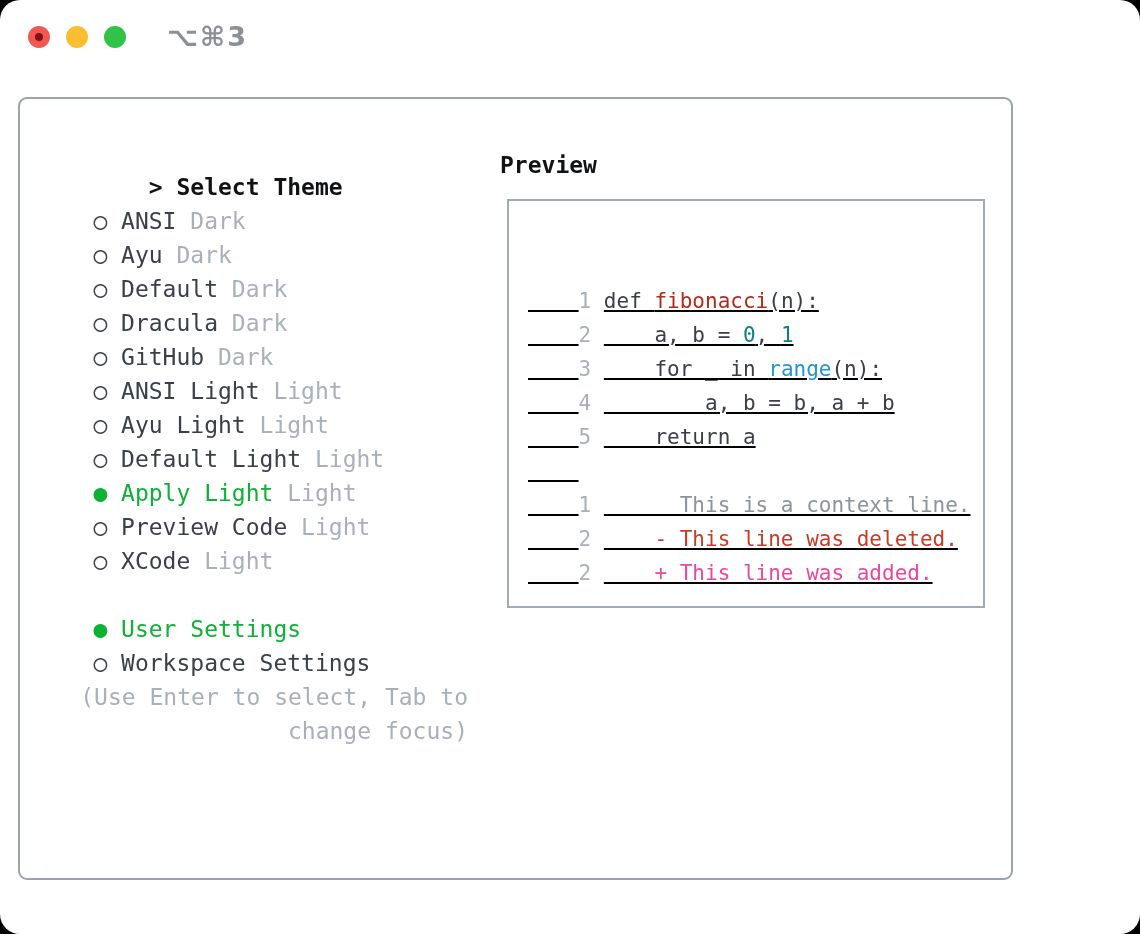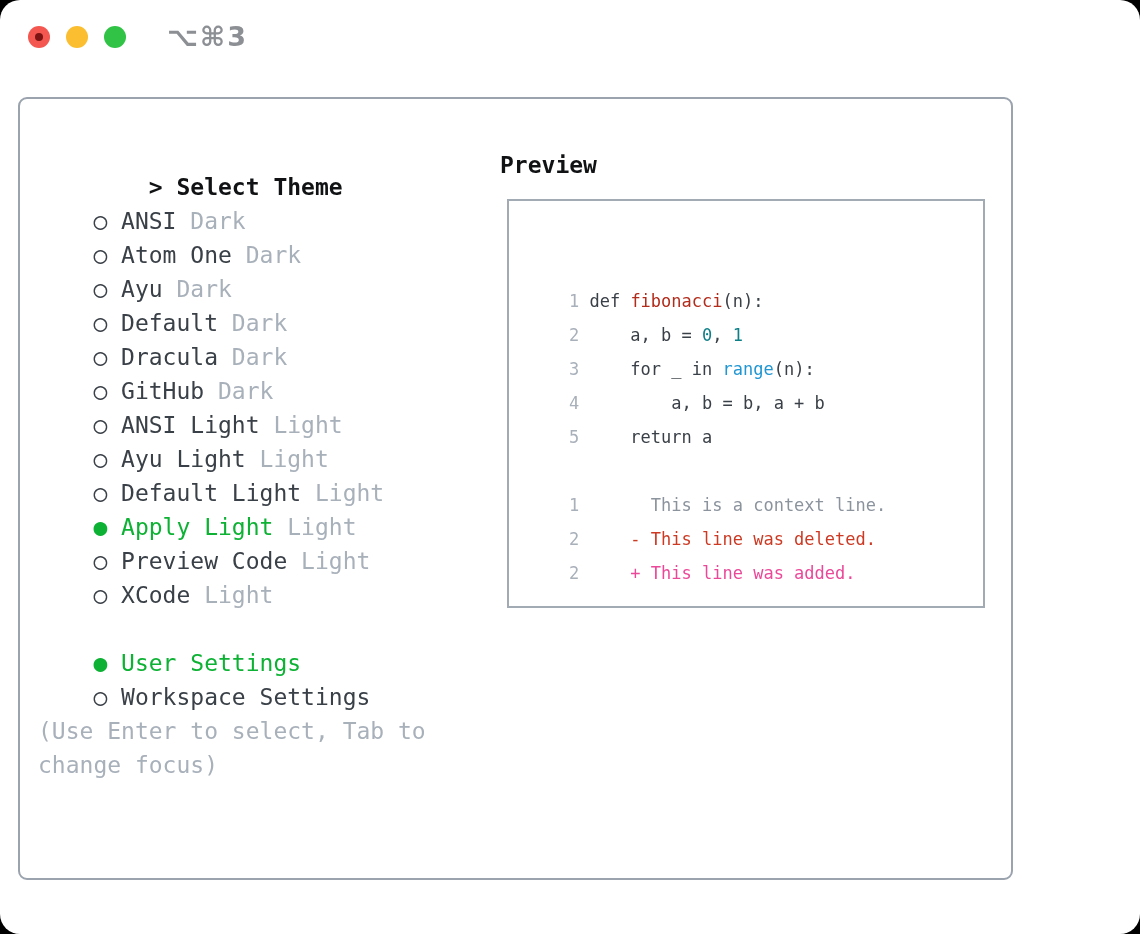--- a/index.html
+++ b/index.html
@@ -32,33 +32,33 @@
   .row{height:34px;line-height:34px;font-size:23px;white-space:pre;color:#3a4047;}
   .row .marker{display:inline-block;width:2ch;color:#3a4047;}
   .row.header{color:#101214;font-weight:bold;}
   .row.header .marker{color:#101214;font-weight:bold;}
   .row .tag{margin-left:1ch;color:#a8b0ba;margin-top:13px;}
   .row.selected .marker,.row.selected .name{color:#0db234;}
   .section-gap{height:34px;}
   .apply-header{height:34px;line-height:34px;font-size:23px;color:#101214;white-space:pre;}
   .apply-header .indent{display:inline-block;width:2ch;}
   .hint{
-    margin-top:34px;width:430px;font-size:23px;line-height:34px;color:#a8b0ba;
+    margin-top:34px;width:430px;font-size:23px;line-height:34px;color:#a8b0ba;text-align:right;
   }
   
   .preview-title{
     position:absolute;left:480px;top:49px;height:34px;line-height:34px;
     font-size:23px;font-weight:bold;color:#101214;text-align:center;
   }
   .preview-box{
     position:absolute;left:487px;top:100px;width:478px;height:409px;
     border:2px solid #a2aab4;background:#fff;box-sizing:border-box;
     padding:49px 0 0 19px;overflow:hidden;
   }
-  .code-line{height:34px;line-height:34px;font-size:17px;white-space:pre;}
+  .code-line{height:34px;line-height:34px;font-size:21px;white-space:pre;text-decoration:underline;}
   .code-line .ln{display:inline-block;width:2ch;color:#a8b0ba;}
   .tok.code{color:#3a4047;}
   .tok.fn{color:#b22c1c;}
   .tok.num{color:#0d7f87;}
   .tok.builtin{color:#2096d3;}
   .tok.ctx{color:#8b939d;}
   .tok.del{color:#cc3a24;}
   .tok.add{color:#ec4899;}
 </style>
 </head>
@@ -80,23 +80,20 @@
     <div class="left-col">
       <div class="row header">
         <span class="marker">&gt;</span><span class="name">Select Theme</span>
       </div>
 
       <div id="theme-list">
   <div class="row theme-row">
     <span class="marker">○</span><span class="name">ANSI</span><span class="tag">Dark</span>
   </div>
 
-  <div class="row theme-row">
-    <span class="marker">○</span><span class="name">Atom One</span><span class="tag">Dark</span>
-  </div>
 
   <div class="row theme-row">
     <span class="marker">○</span><span class="name">Ayu</span><span class="tag">Dark</span>
   </div>
 
   <div class="row theme-row">
     <span class="marker">○</span><span class="name">Default</span><span class="tag">Dark</span>
   </div>
 
   <div class="row theme-row">

